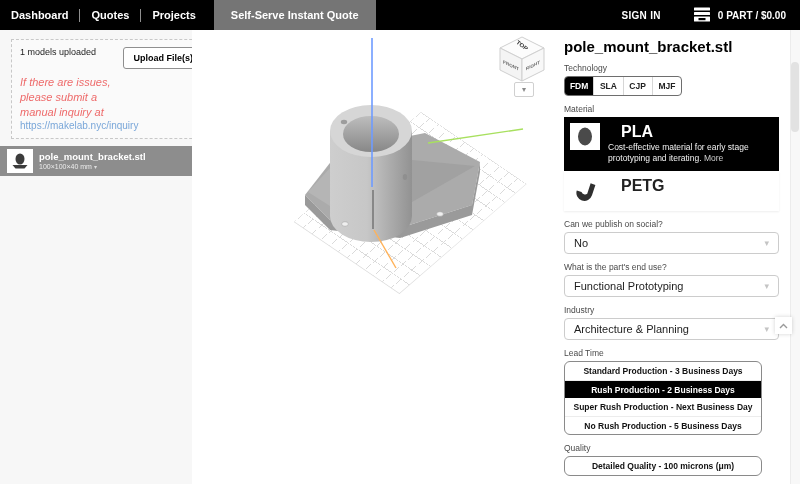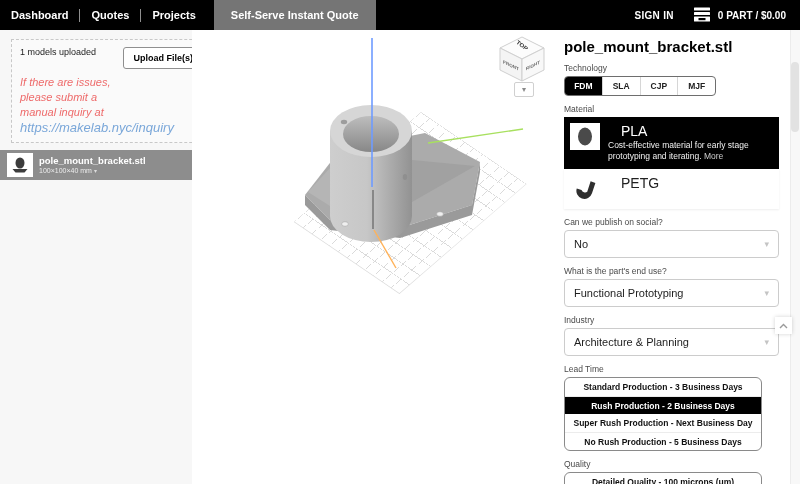--- a/index.html
+++ b/index.html
@@ -7,30 +7,30 @@
   body {
     font-family: "Liberation Sans", sans-serif;
     background:#fff; position:relative; overflow:hidden; color:#222;
   }
   
   .nav { position:absolute; top:0; left:0; right:0; height:30px; background:#000;
          display:flex; align-items:center; color:#fff; font-size:11px; font-weight:bold; }
   .nav-item { padding:0 11px; cursor:pointer; }
   .nav-sep { width:1px; height:13px; background:#8f8f8f; }
   .nav-active { height:46px; display:flex; align-items:center; background:#757575; padding:0 17px; margin-left:7px; }
-  .nav-right { margin-left:auto; display:flex; align-items:center; gap:19px; padding-right:14px; }
+  .nav-right { margin-left:auto; display:flex; align-items:center; gap:32px; padding-right:14px; }
   .nav-right .signin { font-size:10px; letter-spacing:.3px; }
   .cart { display:flex; align-items:center; gap:7px; font-size:10px; }
   
   .sidebar { position:absolute; left:0; top:30px; width:224px; bottom:0; background:#f7f7f7; border-right:1px solid #ededed; }
   .upload-box { margin:9px 11px 7px; border:1px dashed #c8c8c8; padding:7px 8px; display:flex; gap:6px; background:#fafafa; }
   .upload-texts { flex:1; min-width:0; }
   .upload-status { font-size:9px; color:#222; }
   .upload-note { font-size:11px; color:#ee6a6a; line-height:1.35; margin-top:18px;font-style:italic; }
-  .upload-link { font-size:13px; color:#7aa7d9; display:block; text-decoration:none;font-style:italic; }
+  .upload-link { font-size:10px; color:#7aa7d9; display:block; text-decoration:none; }
   .upload-btn { align-self:flex-start; margin-top:0; background:#fff; border:1px solid #8f8f8f;
                 border-radius:3px; font-size:9px; font-weight:bold; padding:5px 9px; white-space:nowrap; cursor:pointer;
                 font-family:"Liberation Sans",sans-serif; }
   .model-row { height:30px; background:#8d8d8d; display:flex; align-items:center; gap:6px; padding:0 7px; margin-top:4px; cursor:pointer; }
   .thumb { width:26px; height:24px; background:#fff; flex:none; display:flex; align-items:center; justify-content:center; }
   .fname { font-size:9.5px; font-weight:bold; color:#fff; line-height:1.25; }
   .fdims { font-size:7px; color:#ececec; }
   .fdims .unit-caret { font-size:6px; color:#ddd; }
   .row-caret { margin-left:auto; width:15px; height:15px; background:#fff; border:1px solid #b9b9b9; border-radius:2px;
                display:flex; align-items:center; justify-content:center; font-size:7px; color:#555; cursor:pointer; }
@@ -44,36 +44,36 @@
     transform: matrix(0.44,0.30,-0.53,0.458,0,0); transform-origin:0 0; }
   .modelsvg { position:absolute; inset:0; }
   .viewcube { position:absolute; left:306px; top:5px; width:48px; height:48px; cursor:pointer; }
   .vc-caret { position:absolute; left:322px; top:52px; width:20px; height:15px; background:#fff;
               border:1px solid #d0d0d0; border-radius:2px; display:flex; align-items:center; justify-content:center;
               font-size:8px; color:#8a8a8a; cursor:pointer; }
   
   .panel { position:absolute; left:553px; top:30px; width:237px; bottom:0; background:#fff; padding:8px 11px 0; }
   .panel-title { font-size:15px; font-weight:bold; color:#000; }
   .field-label { font-size:8.5px; color:#4a4a4a; margin:8px 0 3px; }
-  .seg { display:flex; width:152px; height:20px; border:1px solid #6e6e6e; border-radius:4px; overflow:hidden; background:#fff; }
+  .seg { display:flex; width:118px; height:20px; border:1px solid #6e6e6e; border-radius:4px; overflow:hidden; background:#fff; }
   .seg > div { flex:1; display:flex; align-items:center; justify-content:center; font-size:8.5px; font-weight:bold;
                border-left:1px solid #d6d6d6; cursor:pointer; }
   .seg > div:first-child { border-left:none; }
   .seg > .on { background:#000; color:#fff; border-left:none; }
   .mat-row { display:flex; gap:8px; padding:6px 6px 7px; align-items:flex-start; cursor:pointer; background:#fff;
              box-shadow:0 1px 2px rgba(0,0,0,.07); }
   .mat-row.on { background:#000; color:#fff; box-shadow:none; }
   .mat-icon { width:30px; height:27px; flex:none; display:flex; align-items:center; justify-content:center; }
   .mat-row.on .mat-icon { background:#fff; }
-  .mat-name { font-size:14px; font-weight:normal;padding-left:13px; }
+  .mat-name { font-size:16px; font-weight:bold;padding-left:13px; }
   .mat-desc { font-size:8.5px; line-height:1.32; margin-top:1px; color:#333; max-width:172px; }
   .mat-row.on .mat-desc { color:#f2f2f2; }
   .more { color:#6fa8dc; cursor:pointer; }
   .mat-row.on .more { color:#cfcfcf; }
-  .select { height:28px; border:1px solid #ccc; border-radius:4px; display:flex; align-items:center;
+  .select { height:22px; border:1px solid #ccc; border-radius:4px; display:flex; align-items:center;
             justify-content:space-between; padding:0 9px; font-size:11px; color:#1d1d1d; background:#fff; cursor:pointer; }
   .select .caret { color:#c4c4c4; font-size:9px; }
   .optbox { border:1px solid #8a8a8a; border-radius:6px; overflow:hidden; background:#fff; margin-right:17px; }
   .optrow { height:18px; display:flex; align-items:center; justify-content:center; font-size:8.5px; font-weight:bold;
             color:#111; cursor:pointer; }
   .optrow + .optrow { border-top:1px solid #ececec; }
   .optrow.on { background:#000; color:#fff; }
   .optrow.on + .optrow { border-top:none; }
   .quality .optrow.on { border-radius:4px; margin:1px; }
   

